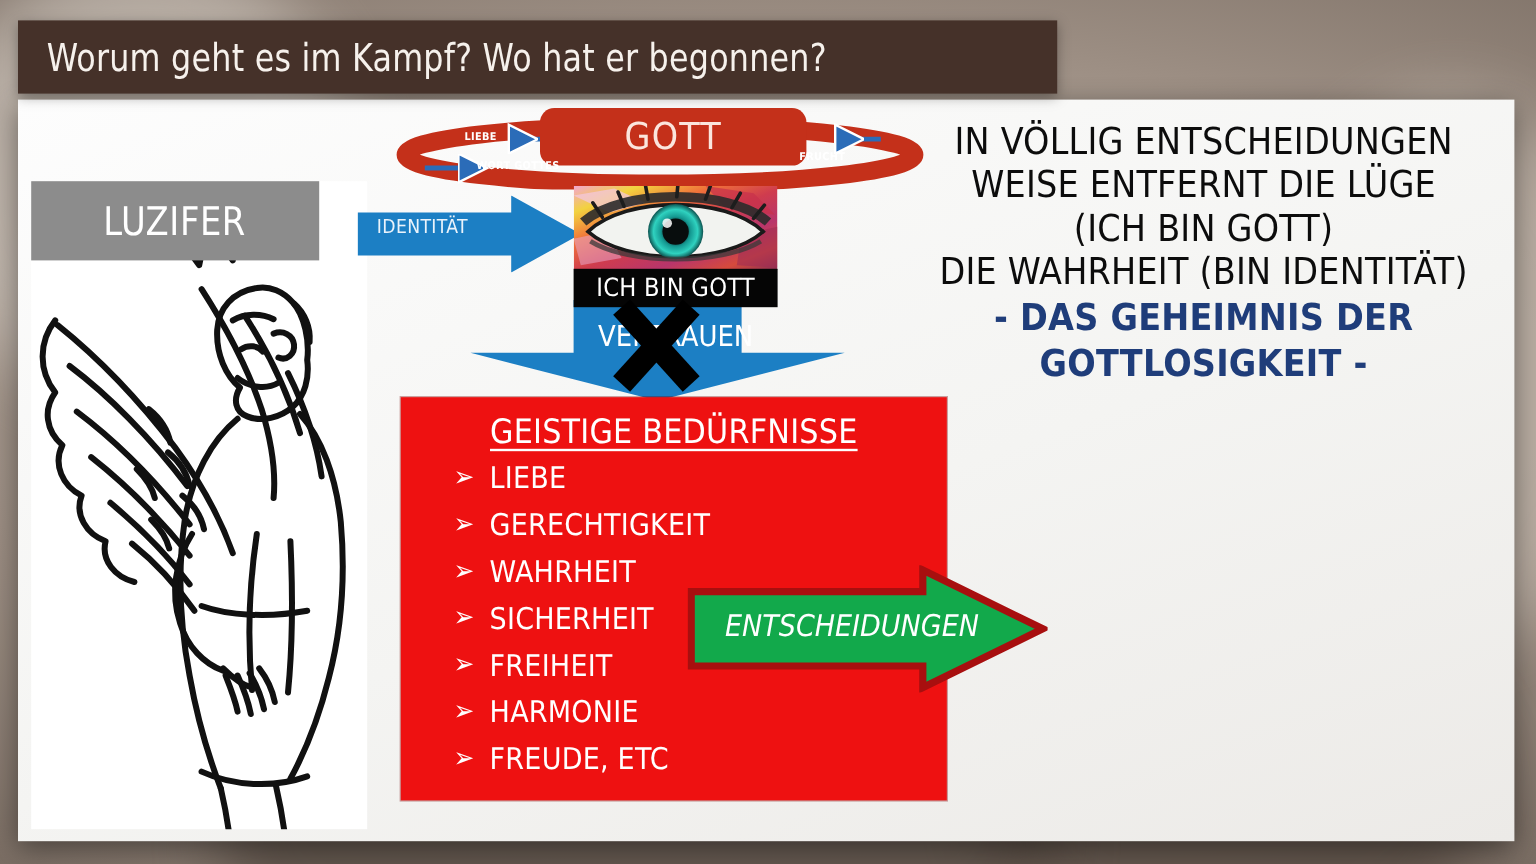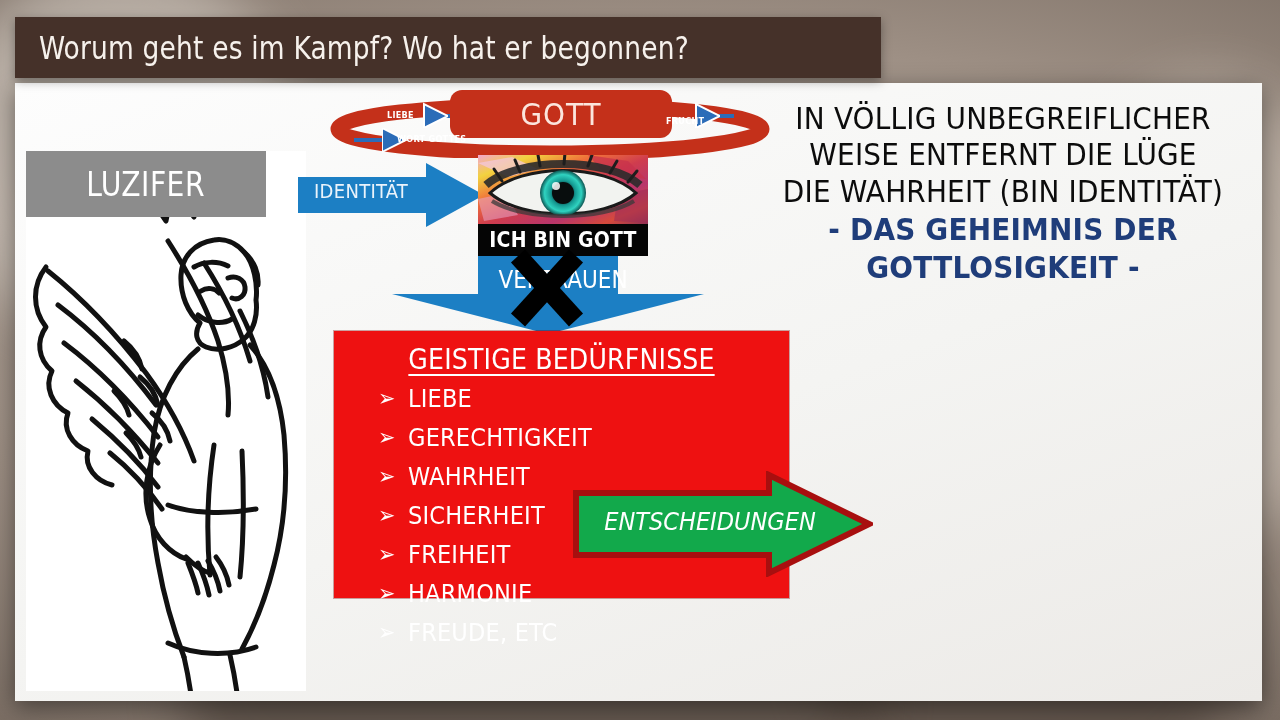--- a/index.html
+++ b/index.html
@@ -75,59 +75,59 @@
     font-family:"DejaVu Sans Condensed","Liberation Sans",sans-serif;
     text-align:center;
   }
   .ringlbl{
     position:absolute;color:#fff;font-size:9px;letter-spacing:.3px;z-index:8;
     font-family:"DejaVu Sans Condensed","Liberation Sans",sans-serif;
     font-weight:bold;white-space:nowrap;
   }
   #lbl-liebe{left:57px;top:14px;}
   #lbl-wort{left:67px;top:38px;}
-  #lbl-frucht{left:336px;top:20px;}
+  #lbl-frucht{left:336px;top:30px;}
 
   
   #identitaet{position:absolute;left:298px;top:163px;width:186px;height:64px;z-index:5;}
   #identitaet .lab{
-    position:absolute;left:16px;top:16px;color:#eaf3fb;font-size:20px;
+    position:absolute;left:16px;top:16px;color:#eaf3fb;font-size:16px;
     font-family:"DejaVu Sans Condensed","Liberation Sans",sans-serif;
     letter-spacing:.3px;white-space:nowrap;
   }
 
   
   #eye{
     position:absolute;left:478px;top:155px;width:170px;height:70px;z-index:5;
     overflow:hidden;
   }
   #ichbingott{
     position:absolute;left:478px;top:224px;width:170px;height:32px;
-    background:#050505;z-index:7;display:flex;align-items:center;justify-content:center;font-weight:bold;
+    background:#050505;z-index:7;display:flex;align-items:center;justify-content:center;
   }
   #ichbingott .t{
     color:#ffffff;font-size:21px;letter-spacing:.2px;white-space:nowrap;
     font-family:"DejaVu Sans Condensed","Liberation Sans",sans-serif;
   }
 
   
   #downarrow{position:absolute;left:392px;top:250px;width:312px;height:84px;z-index:5;}
   #vertrauen{
     position:absolute;left:478px;top:262px;width:170px;height:36px;z-index:6;
     display:flex;align-items:center;justify-content:center;
   }
   #vertrauen .t{
     color:#ffffff;font-size:24px;white-space:nowrap;
     font-family:"DejaVu Sans Condensed","Liberation Sans",sans-serif;
   }
   #xmark{position:absolute;left:505px;top:246px;width:84px;height:84px;z-index:9;}
 
   
   #needs{
-    position:absolute;left:334px;top:331px;width:455px;height:267px;
+    position:absolute;left:334px;top:331px;width:455px;height:336px;
     background:#ee1111;z-index:5;
     box-shadow:0 0 0 1px rgba(120,0,0,.35);
   }
   #needs .title{
     color:#ffffff;font-size:28px;text-align:center;margin-top:12px;
     font-family:"DejaVu Sans Condensed","Liberation Sans",sans-serif;
     text-decoration:underline;text-underline-offset:5px;
     letter-spacing:.2px;
   }
   #needs ul{list-style:none;margin:10px 0 0 0;padding:0 0 0 44px;}
@@ -381,20 +381,21 @@
   </div>
 
   <div id="entsch">
     <svg width="300" height="106" viewBox="0 0 300 106">
       <polygon points="3,22 196,22 196,4 296,53 196,102 196,84 3,84" fill="#12a94b" stroke="#a80f0f" stroke-width="6" stroke-linejoin="miter"></polygon>
     </svg>
     <span class="lab">ENTSCHEIDUNGEN</span>
   </div>
 
   <div id="righttext">
-    <div class="l">IN VÖLLIG UNBEGREIFLICHER</div>
+    <div class="l">IN VÖLLIG ENTSCHEIDUNGEN</div>
     <div class="l">WEISE ENTFERNT DIE LÜGE</div>
+    <div class="l">(ICH BIN GOTT)</div>
     <div class="l">DIE WAHRHEIT (BIN IDENTITÄT)</div>
     <div class="b">- DAS GEHEIMNIS DER</div>
     <div class="b">GOTTLOSIGKEIT -</div>
   </div>
 
 </div>
 
 </body></html>

